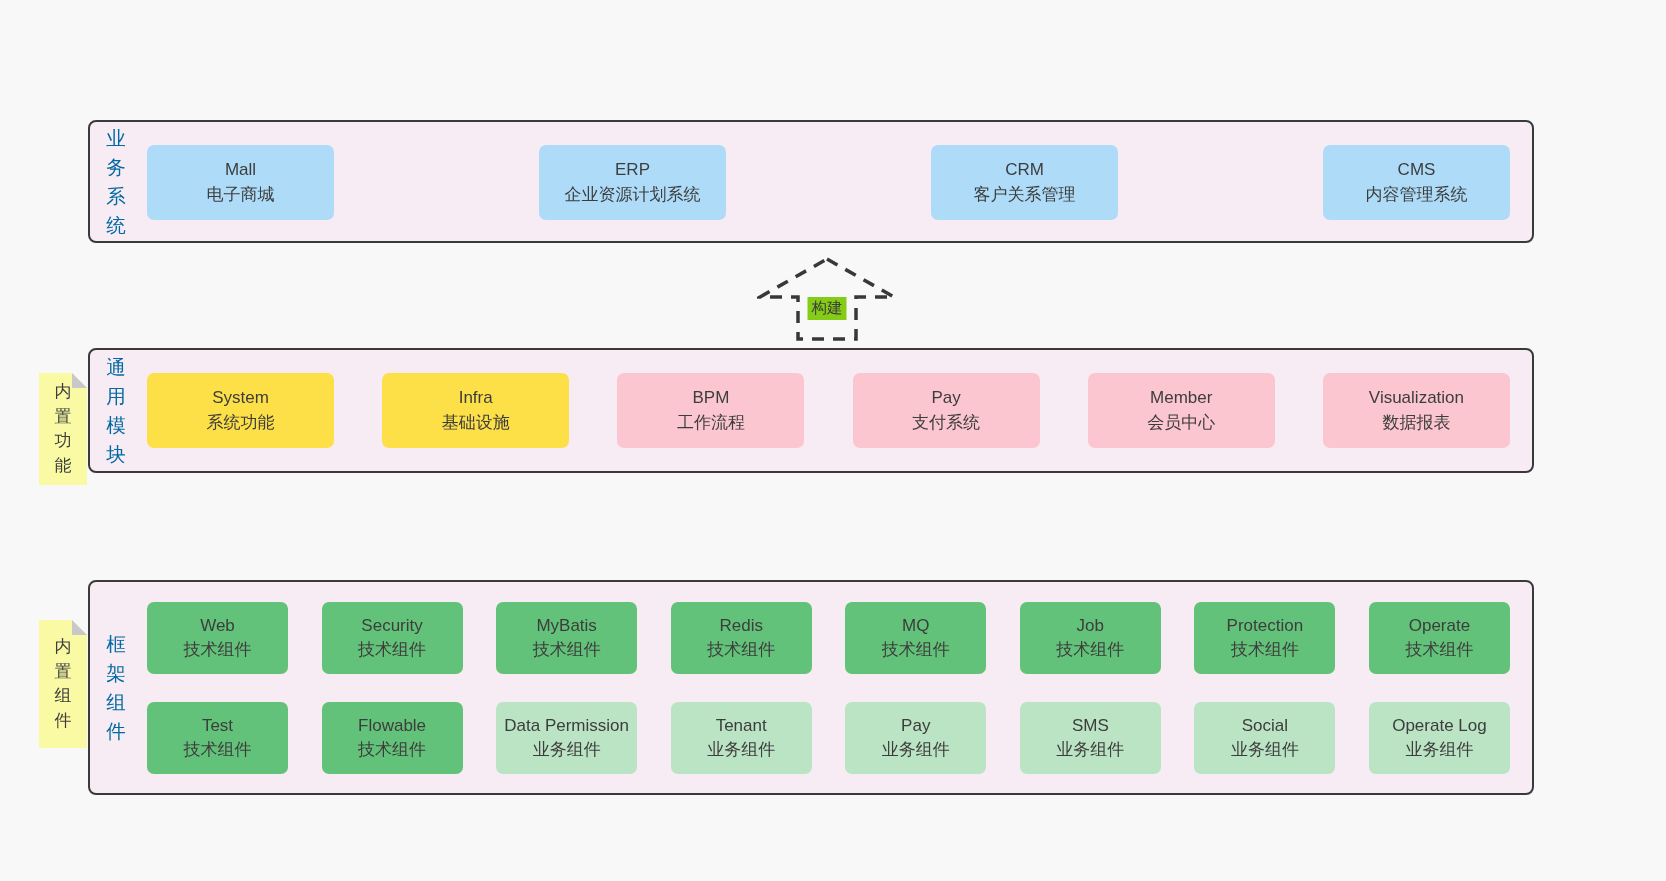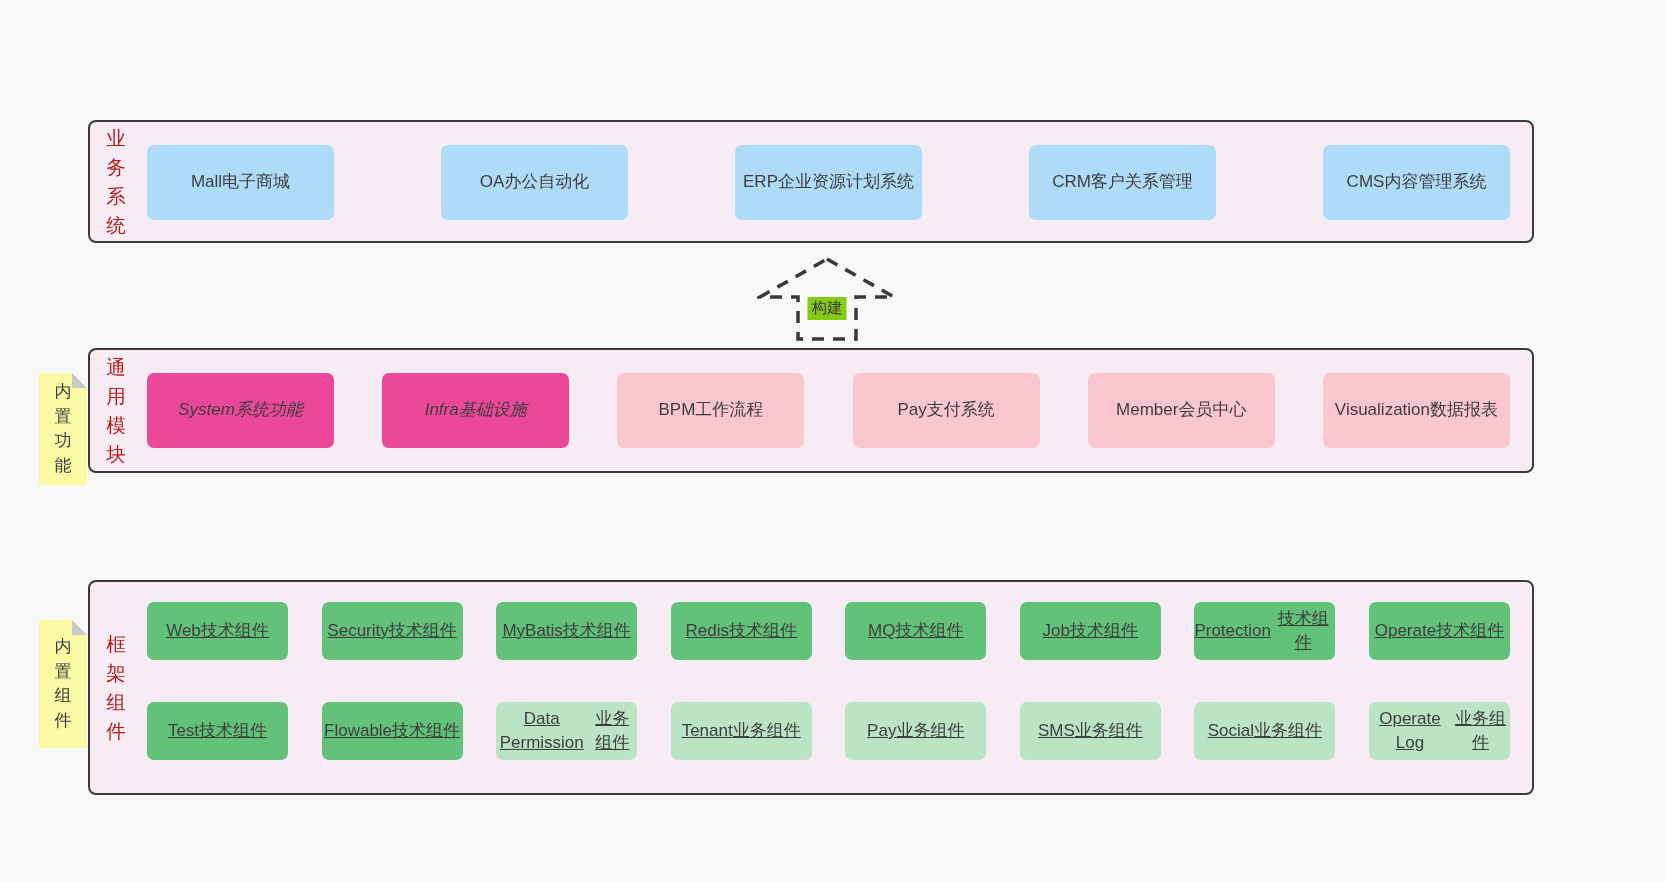--- a/index.html
+++ b/index.html
@@ -29,51 +29,51 @@
   .llabel {
     position: absolute;
     left: 14px;
     top: 50%;
     transform: translateY(-50%);
     width: 24px;
     font-size: 19.5px;
     line-height: 29px;
     text-align: center;
     word-break: break-all;
-    color: #b91c1c;
+    color: #0369a1;
   }
 
   
   .row {
     position: absolute;
     left: 57px;
     right: 22px;
     display: flex;
     justify-content: space-between;
   }
   #layer-business .row, #layer-modules .row { top: 23px; }
   #layer-components .row-1 { top: 20px; }
   #layer-components .row-2 { top: 120px; }
 
   .box {
     display: flex;
-    flex-direction: row;
+    flex-direction: column;
     align-items: center;
     justify-content: center;
     text-align: center;
     border-radius: 7px;
     font-size: 17px;
     line-height: 1.42;
     color: #3d3d3d;
   }
   .box-lg { width: 187px; height: 75px; }
-  .box-sm { width: 141px; height: 58px; text-decoration: underline; }
+  .box-sm { width: 141px; height: 72px; }
 
   .b-blue   { background: #aedcf8; }
-  .b-red    { background: #ec4899; font-style: italic; }
+  .b-red    { background: #fde047; }
   .b-pink   { background: #fbc6d0; }
   .b-green  { background: #63c279; }
   .b-lgreen { background: #bae4c4; }
 
   .t, .s { display: block; }
 
   
   .sticky {
     position: absolute;
     left: -51px;
@@ -118,24 +118,20 @@
 <div id="stage">
 
   <section class="layer" id="layer-business">
     <div class="llabel">业务系统</div>
     <div class="row">
       <div class="box box-lg b-blue">
         <span class="t">Mall</span>
         <span class="s">电子商城</span>
       </div>
       <div class="box box-lg b-blue">
-        <span class="t">OA</span>
-        <span class="s">办公自动化</span>
-      </div>
-      <div class="box box-lg b-blue">
         <span class="t">ERP</span>
         <span class="s">企业资源计划系统</span>
       </div>
       <div class="box box-lg b-blue">
         <span class="t">CRM</span>
         <span class="s">客户关系管理</span>
       </div>
       <div class="box box-lg b-blue">
         <span class="t">CMS</span>
         <span class="s">内容管理系统</span>

